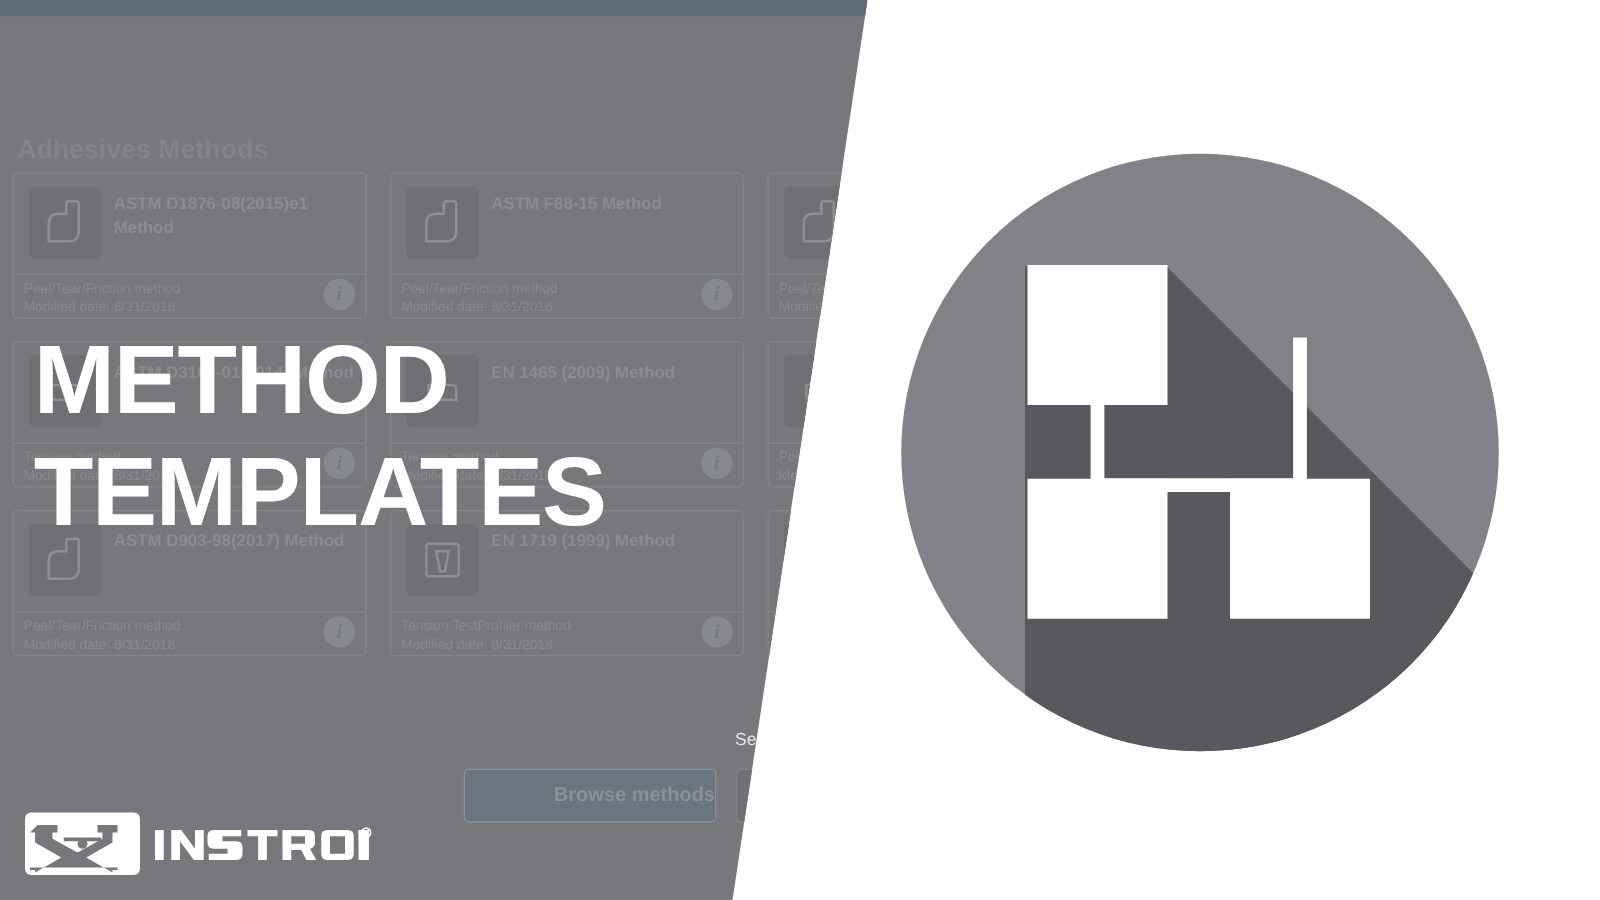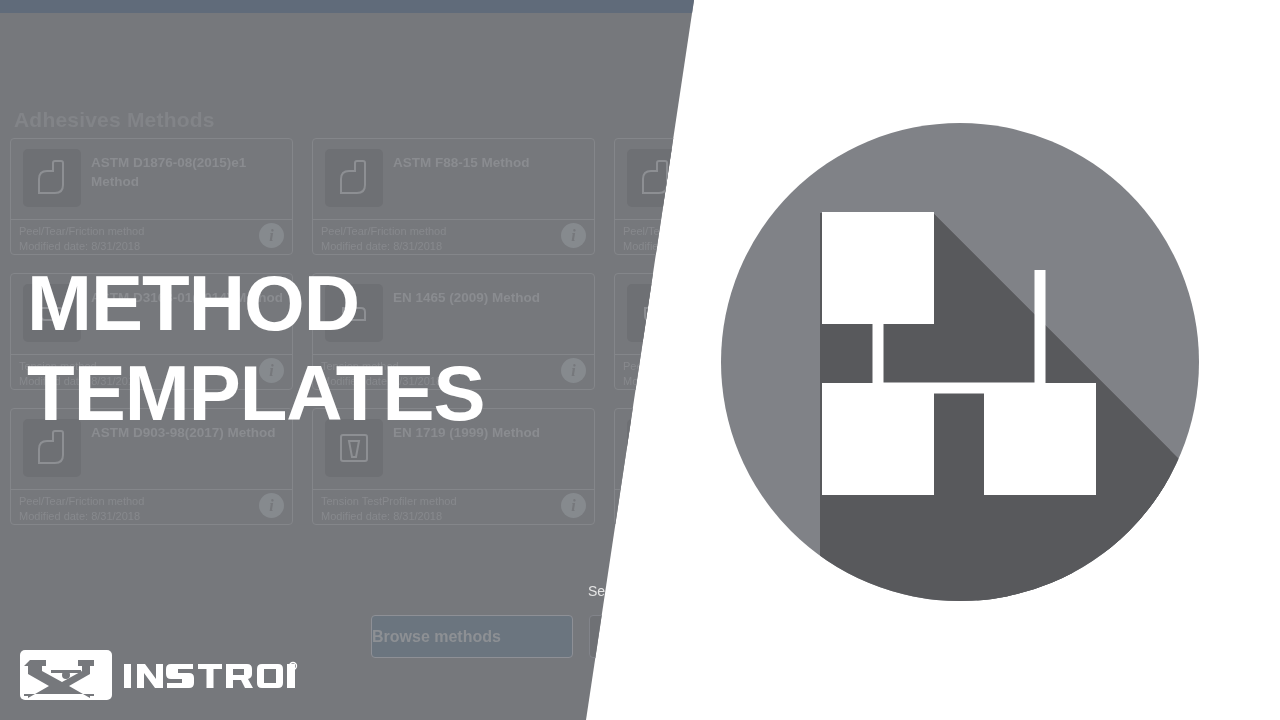--- a/index.html
+++ b/index.html
@@ -77,21 +77,21 @@
   .footer-label {
     position:absolute; left:588px; top:570px;
     font-size:14px; color:#e5e5e5; white-space:nowrap;
   }
   .btn-browse {
     position:absolute; left:371px; top:602px;
     width:202px; height:43px;
     border:1px solid #8e9096; border-radius:4px;
     background:#6b757f;
     color:#8d9094; font-size:16px; font-weight:bold;
-    text-align:left; line-height:42px;
+    text-align:right; line-height:42px;
   }
   .btn-secondary {
     position:absolute; left:589px; top:602px;
     width:120px; height:43px;
     border:1px solid #82848a; border-radius:4px;
     background:#6f7175;
   }
 
   
   .logo { position:absolute; left:20px; top:648px; width:280px; height:54px; }

